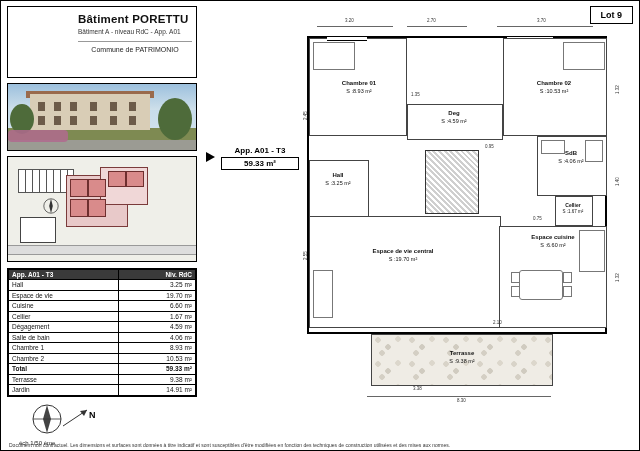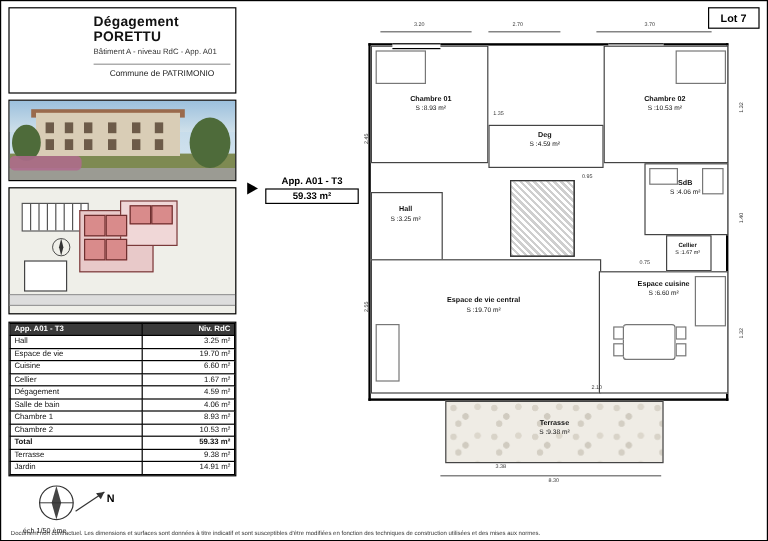--- a/index.html
+++ b/index.html
@@ -88,21 +88,21 @@
 </style>
 </head>
 <body>
 
 <div id="sheet">
 
   <div id="left">
 
     <div id="headerbox">
       <div id="htext">
-        <div class="t1">Dégagement PORETTU</div>
+        <div class="t1">Bâtiment PORETTU</div>
         <div class="t2">Bâtiment A - niveau RdC - App. A01</div>
         <div class="rule"></div>
         <div class="t3">Commune de PATRIMONIO</div>
       </div>
     </div>
 
     <div id="photo">
       <div class="sky"></div>
       <div class="ground"></div>
       <div class="road"></div>
@@ -216,21 +216,21 @@
         <line x1="8" y1="21" x2="36" y2="21" stroke="#333" stroke-width="0.8"></line>
         <line x1="38" y1="28" x2="62" y2="12" stroke="#333" stroke-width="1"></line>
         <polygon points="62,12 55,13 59,18" fill="#333"></polygon>
       </svg>
       <div style="position:absolute;left:64px;top:12px;font-size:9px;font-weight:bold;">N</div>
     </div>
     <div id="scaletxt">éch 1/50 ème</div>
   </div>
 
   <div id="plan">
-    <div id="lotbox">Lot 7</div>
+    <div id="lotbox">Lot 9</div>
 
     <div id="arrow"></div>
     <div id="appbox">
       <div class="l1">App. A01 - T3</div>
       <div class="l2">59.33 m²</div>
     </div>
 
     <div id="drawing">
 
       <div class="wall" style="left:10px;top:16px;width:300px;height:2px;"></div>

